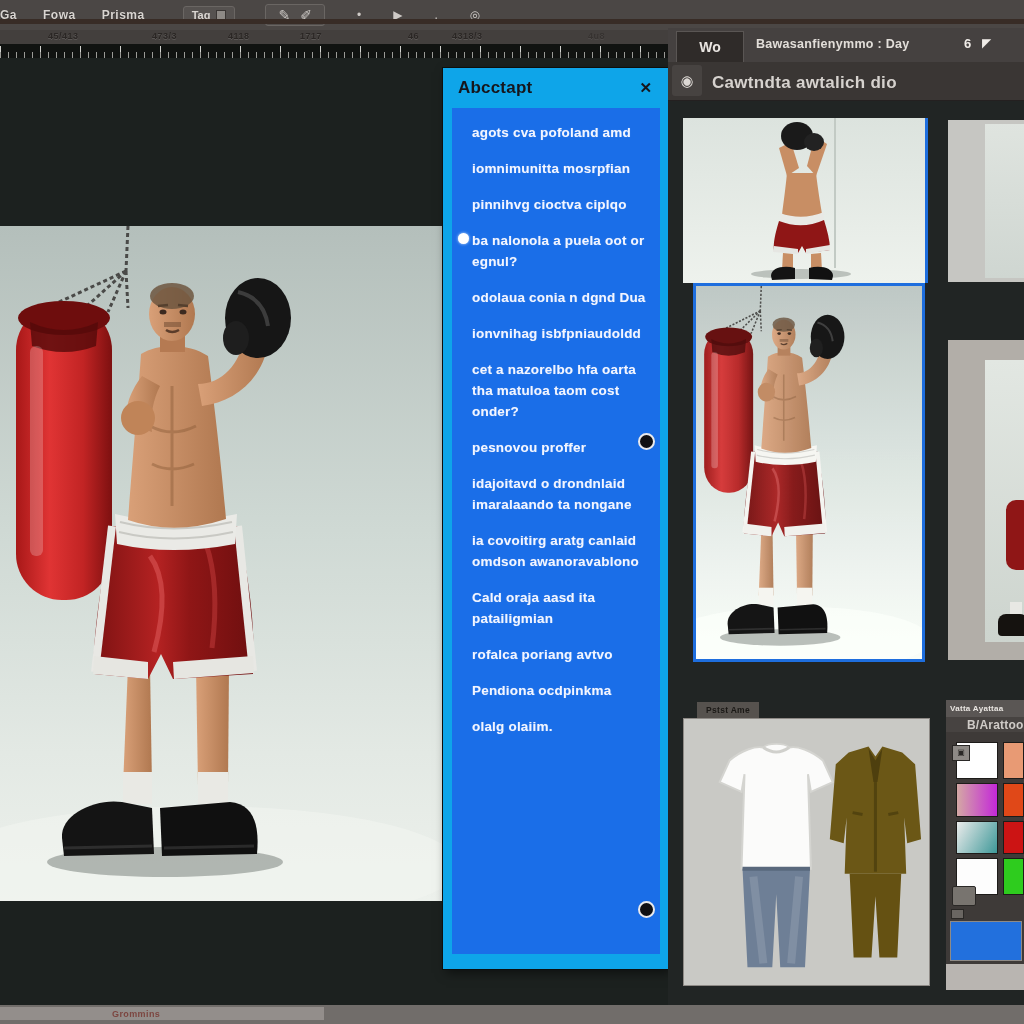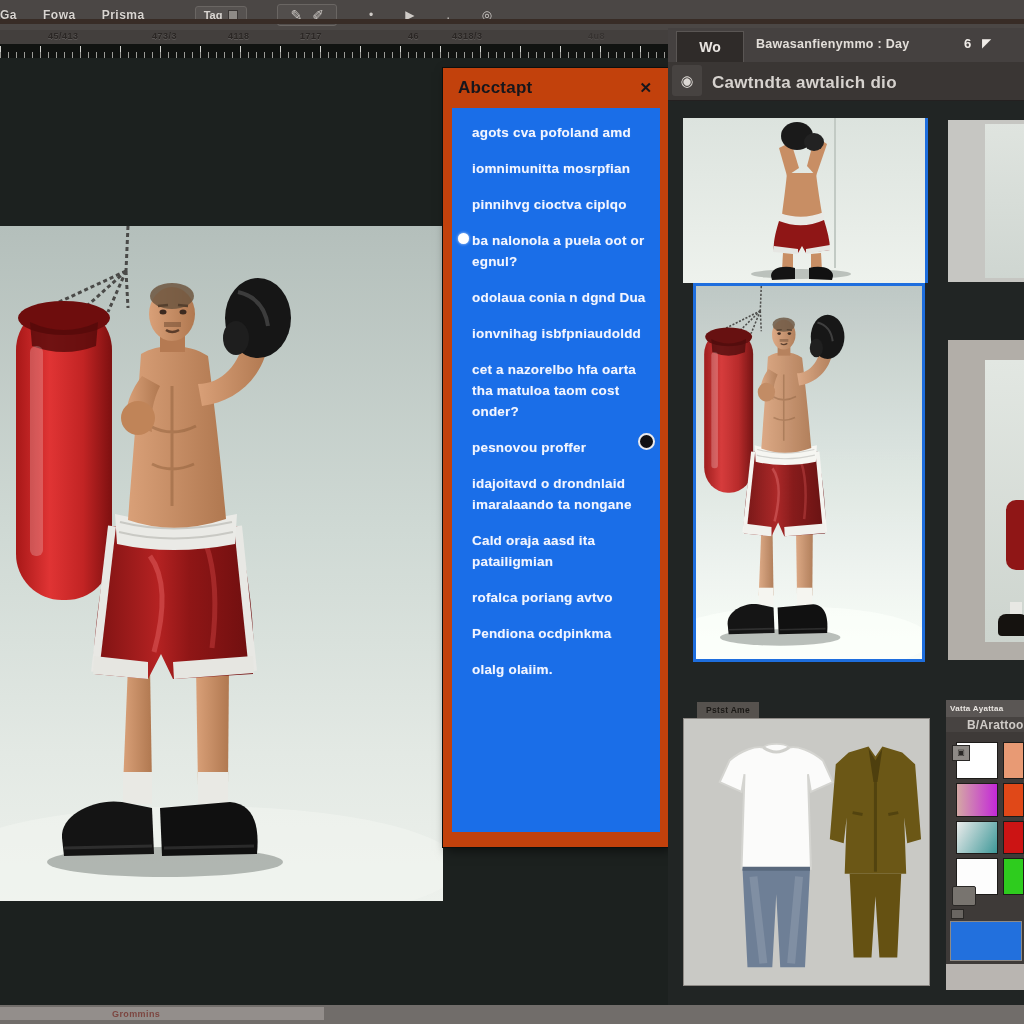--- a/index.html
+++ b/index.html
@@ -5,41 +5,41 @@
   html,body{margin:0;padding:0;background:#222;}
   #screen{position:relative;width:1024px;height:1024px;overflow:hidden;
     font-family:"Liberation Sans",sans-serif;background:#1c211f;}
   
   .menubar{position:absolute;left:0;top:0;width:1024px;height:30px;background:#4b4745;
     display:flex;align-items:center;gap:18px;padding-left:0;box-sizing:border-box;}
   .menu-item{color:#d9d5d1;font-size:12px;font-weight:700;letter-spacing:.5px;
     text-shadow:0 1px 1px rgba(0,0,0,.55);padding:3px 4px;}
   .menu-item:first-child{margin-left:-4px;}
   .tool-btn{display:flex;align-items:center;gap:6px;border:1px solid #6a6663;background:#565250;
-    border-radius:3px;padding:2px 8px;color:#d9d5d1;font-size:11px;font-weight:700;margin-left:28px;}
+    border-radius:3px;padding:2px 8px;color:#d9d5d1;font-size:11px;font-weight:700;margin-left:16px;}
   .tool-btn .sq{width:8px;height:8px;background:#8e8a86;border:1px solid #3a3634;}
   .tool-group{display:flex;align-items:center;gap:10px;border:1px solid #6a6663;background:#524e4c;
     border-radius:3px;padding:2px 12px;margin-left:12px;color:#cfcbc7;font-size:14px;}
   .bar-icon{color:#cfcbc7;font-size:12px;margin-left:14px;}
   
   .subbar{position:absolute;left:0;top:30px;width:1024px;height:14px;background:#433f3d;}
   .ruler-label{position:absolute;top:1px;font-size:9px;font-weight:700;color:#2a2624;
     text-shadow:0 1px 0 rgba(255,255,255,.12);letter-spacing:.5px;}
   .rl0{left:48px}.rl1{left:152px}.rl2{left:228px}.rl3{left:300px}.rl4{left:408px}.rl5{left:452px}.rl6{left:588px;opacity:.5}
   .ruler{position:absolute;left:0;top:44px;width:1024px;height:14px;background:#111311;
     background-image:
       repeating-linear-gradient(90deg,#9b9b97 0 1px,transparent 1px 8px),
       repeating-linear-gradient(90deg,#d2d2ce 0 1px,transparent 1px 40px);
     background-size:8px 6px,40px 12px;background-repeat:repeat-x;background-position:0 bottom,0 bottom;}
   
   .canvas{position:absolute;left:0;top:58px;width:1024px;height:947px;background:#1c211f;}
   .photo{position:absolute;left:0;top:168px;width:443px;height:675px;}
   .photo svg{display:block;width:100%;height:100%;}
   
-  .dialog{position:absolute;left:443px;top:68px;width:225px;height:779px;background:#c2410c;
+  .dialog{position:absolute;left:443px;top:68px;width:225px;height:901px;background:#0ea5e9;
     box-sizing:border-box;box-shadow:0 0 0 1px #0d0f0d,3px 4px 10px rgba(0,0,0,.5);}
   .dlg-title{position:relative;height:40px;display:flex;align-items:center;justify-content:space-between;
     padding:0 16px 0 15px;}
   .dlg-title .t{font-size:17px;font-weight:700;color:#16161c;letter-spacing:.2px;}
   .dlg-close{font-size:15px;font-weight:700;color:#16161c;cursor:default;}
   .dlg-body{position:absolute;left:9px;top:40px;right:8px;bottom:15px;background:#1a6ee8;
     padding:14px 14px 0 20px;box-sizing:border-box;color:#f2f5ff;overflow:hidden;}
   .dlg-item{position:relative;font-size:13.5px;line-height:21px;font-weight:700;
     letter-spacing:.2px;margin-bottom:15px;text-shadow:0 0 1px rgba(255,255,255,.35);}
   .dlg-item .bullet{position:absolute;left:-14px;top:3px;width:11px;height:11px;border-radius:50%;
@@ -245,20 +245,21 @@
     <div class="dlg-body">
       <div class="dlg-item"><span>agots cva pofoland amd</span></div>
       <div class="dlg-item"><span>iomnimunitta mosrpfian</span></div>
       <div class="dlg-item"><span>pinnihvg cioctva ciplqo</span></div>
       <div class="dlg-item"><span class="bullet"></span><span>ba nalonola a puela oot or egnul?</span></div>
       <div class="dlg-item"><span>odolaua conia n dgnd Dua</span></div>
       <div class="dlg-item"><span>ionvnihag isbfpniaudoldd</span></div>
       <div class="dlg-item"><span>cet a nazorelbo hfa oarta tha matuloa taom cost onder?</span></div>
       <div class="dlg-item"><span>pesnovou proffer</span></div>
       <div class="dlg-item"><span>idajoitavd o drondnlaid imaralaando ta nongane</span></div>
+      <div class="dlg-item"><span>ia covoitirg aratg canlaid omdson awanoravablono</span></div>
       <div class="dlg-item"><span>Cald oraja aasd ita patailigmian</span></div>
       <div class="dlg-item"><span>rofalca poriang avtvo</span></div>
       <div class="dlg-item"><span>Pendiona ocdpinkma</span></div>
       <div class="dlg-item"><span>olalg olaiim.</span></div>
       <div class="dlg-handle h1"></div>
       <div class="dlg-handle h2"></div>
     </div>
   </div>
 
   <div class="rpanel">

